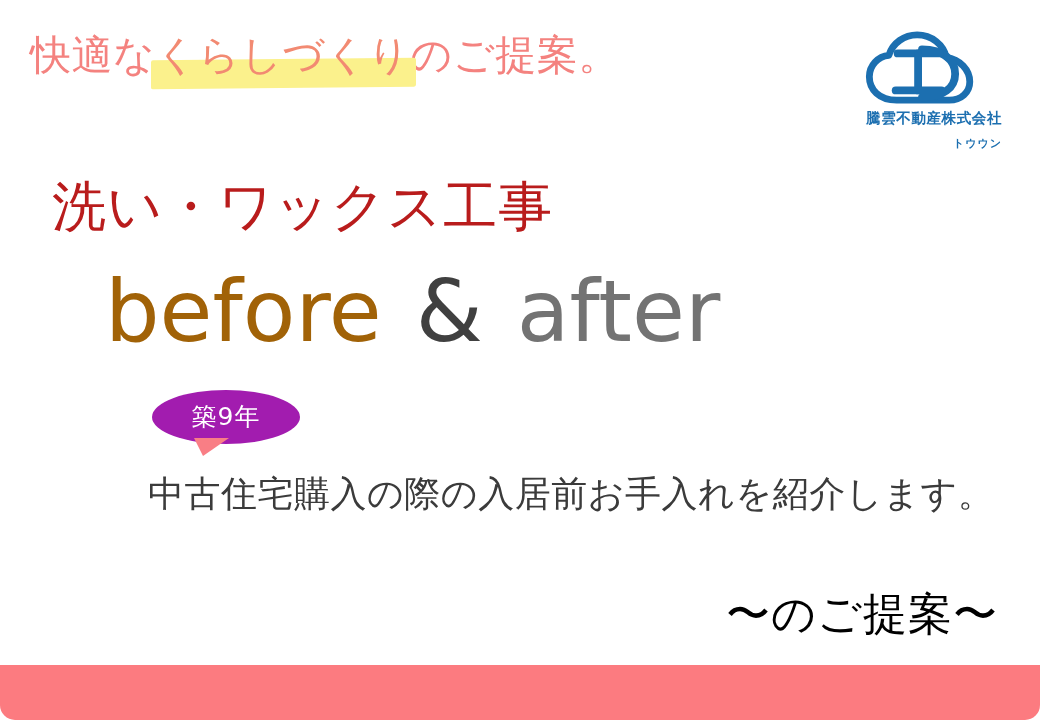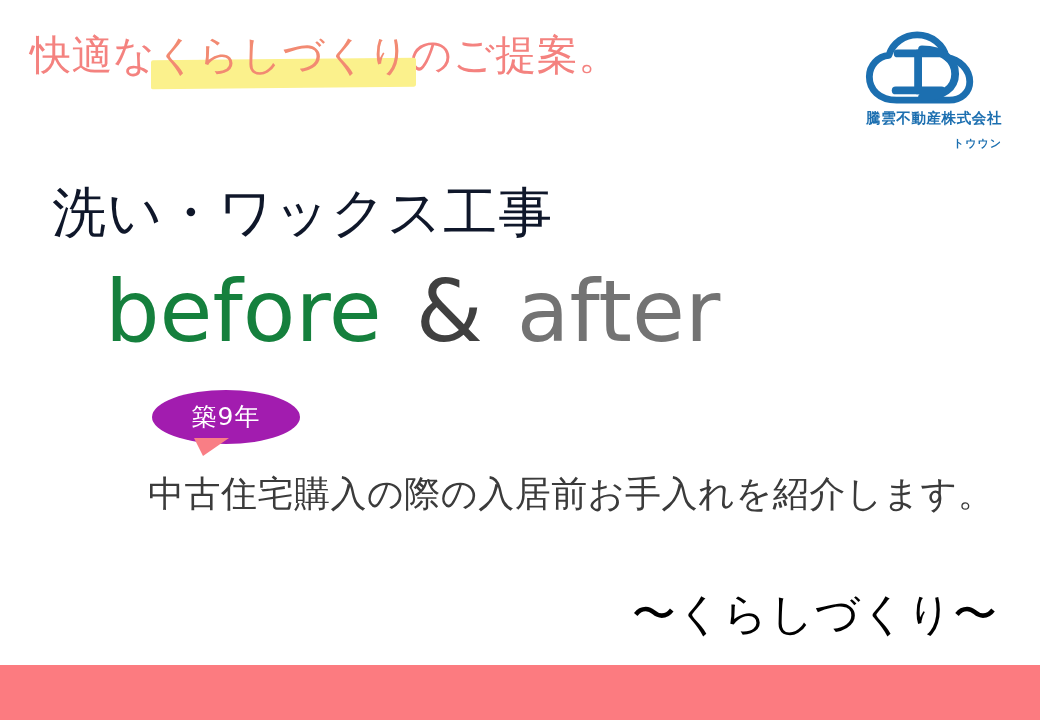--- a/index.html
+++ b/index.html
@@ -11,20 +11,21 @@
   body {
     font-family: "DejaVu Sans", "Liberation Sans", sans-serif;
   }
 
   .slide {
     position: relative;
     width: 1040px;
     height: 720px;
     background: #ffffff;
     overflow: hidden;
+    border-radius: 15px;
   }
 
   
   .tagline {
     position: absolute;
     left: 30px;
     top: 33px;
     font-size: 41px;
     line-height: 1.12;
     letter-spacing: 0.5px;
@@ -79,38 +80,38 @@
     letter-spacing: 1px;
     color: #1c6fb0;
     margin-top: 8px;
     white-space: nowrap;
   }
 
   
   .subject {
     position: absolute;
     left: 52px;
-    top: 186px;
+    top: 180px;
     font-size: 54px;
     line-height: 1;
-    color: #0f172a;
+    color: #b91c1c;
     letter-spacing: 1px;
     white-space: nowrap;
   }
 
   .ba-line {
     position: absolute;
     left: 105px;
     top: 268px;
     font-size: 86px;
     line-height: 1;
     white-space: nowrap;
     font-weight: 400;
   }
-  .ba-before { color: #15803d; }
+  .ba-before { color: #a16207; }
   .ba-amp    { color: #404040; padding: 0 34px; }
   .ba-after  { color: #737373; }
 
   
   .badge {
     position: absolute;
     left: 152px;
     top: 390px;
     width: 148px;
     height: 54px;
@@ -190,17 +191,17 @@
   </div>
 
   <div class="subject">洗い・ワックス工事</div>
 
   <div class="ba-line"><span class="ba-before">before</span><span class="ba-amp">&amp;</span><span class="ba-after">after</span></div>
 
   <div class="badge">築9年</div>
 
   <div class="lead">中古住宅購入の際の入居前お手入れを紹介します。</div>
 
-  <div class="series">〜くらしづくり〜</div>
+  <div class="series">〜のご提案〜</div>
 
   <div class="bottom-band"></div>
 
 </div>
 
 </body></html>

